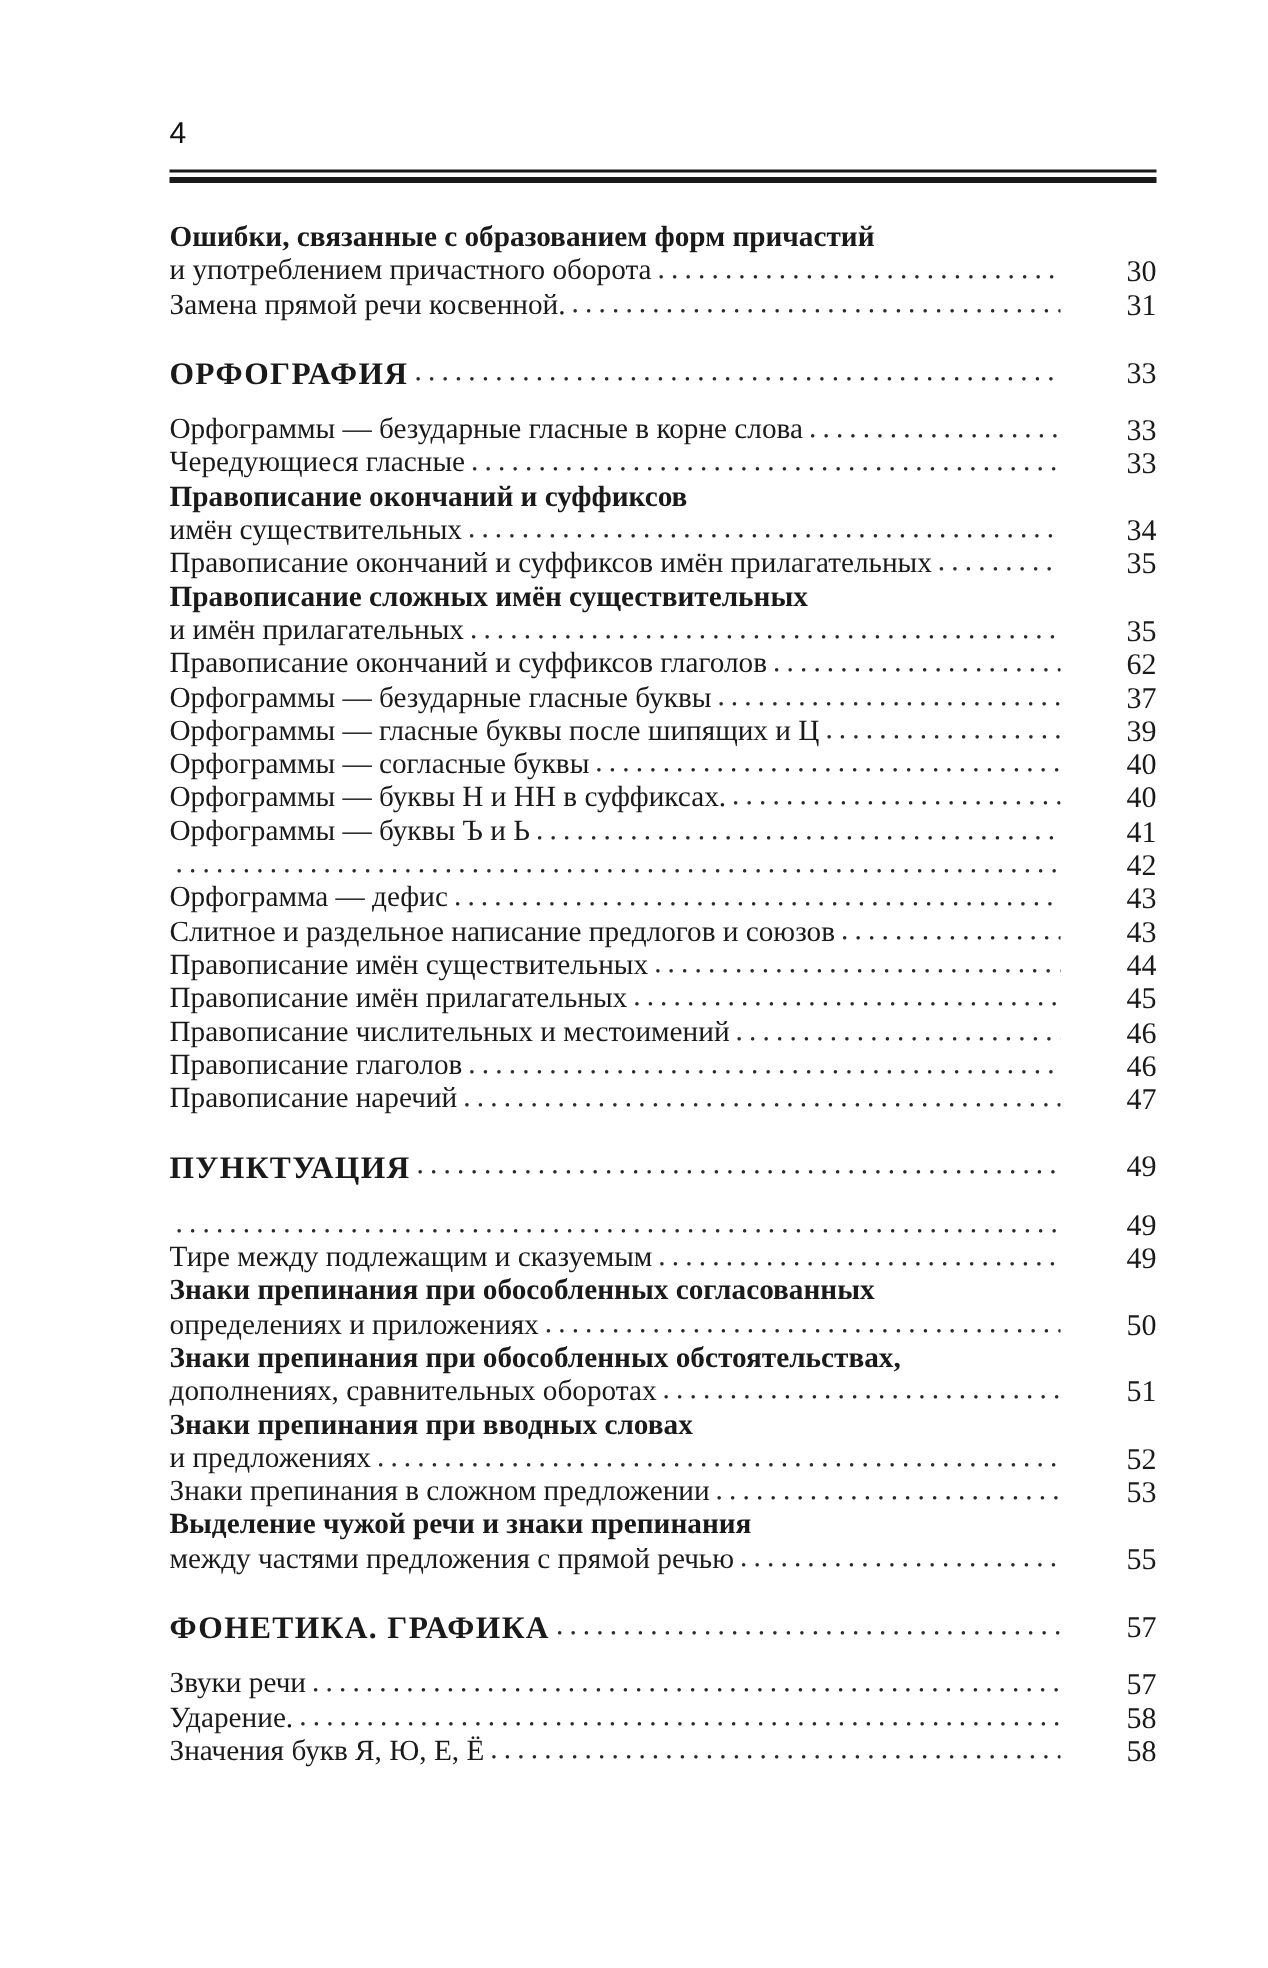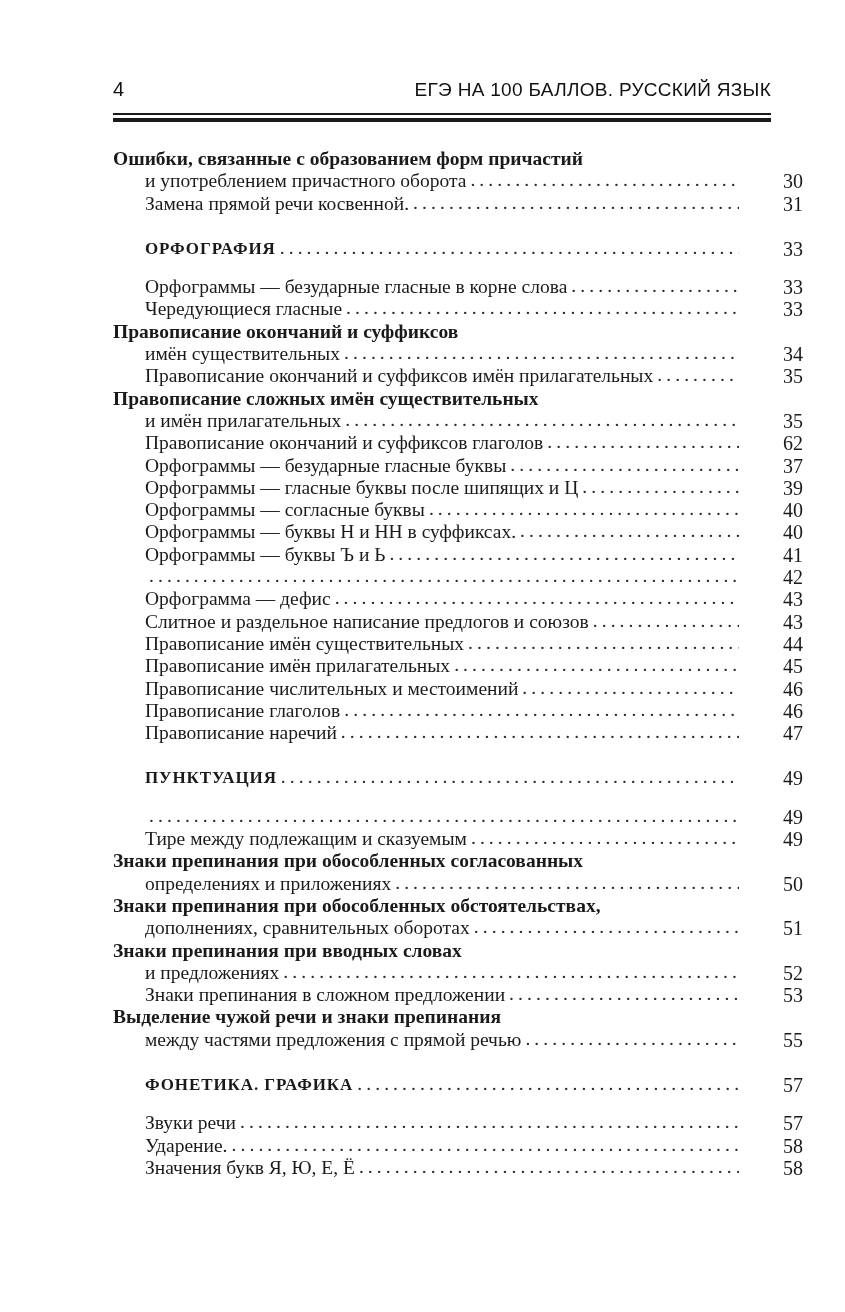--- a/index.html
+++ b/index.html
@@ -69,21 +69,20 @@
     position: relative;
     font-size: 19.5px;
     line-height: 22.3px;
     color: #1a1a1a;
   }
   
   .entry-row {
     display: flex;
     align-items: flex-end;
     width: 100%;
-    margin-left: 32px;
   }
   .entry-pre {
     font-size: 19.5px;
     line-height: 22.3px;
     white-space: pre;
     font-weight: bold;
   }
   .entry-title {
     white-space: pre;
     flex: 0 1 auto;
@@ -104,40 +103,39 @@
     flex: 0 0 auto;
     width: 62px;
     text-align: right;
     font-size: 20px;
     white-space: pre;
   }
 
   
   .section .entry-title {
     font-weight: bold;
-    font-size: 17px;
+    font-size: 21px;
     letter-spacing: 0.9px;
   }
   .section .pagenum {
     font-size: 20px;
   }
   .section {
     margin-top: 23px;
     margin-bottom: 16px;
   }
 </style>
 </head>
 <body>
 
 <div class="page">
   <div class="content">
 
     <div class="running-head">
       <span class="folio">4</span>
-      <span class="head-title">ЕГЭ НА 100 БАЛЛОВ. РУССКИЙ ЯЗЫК</span>
     </div>
 
     <div class="rule-group">
       <div class="rule-thin"></div>
       <div class="rule-gap"></div>
       <div class="rule-thick"></div>
     </div>
 
     <div class="toc" id="toc-list">
         <div class="entry">

